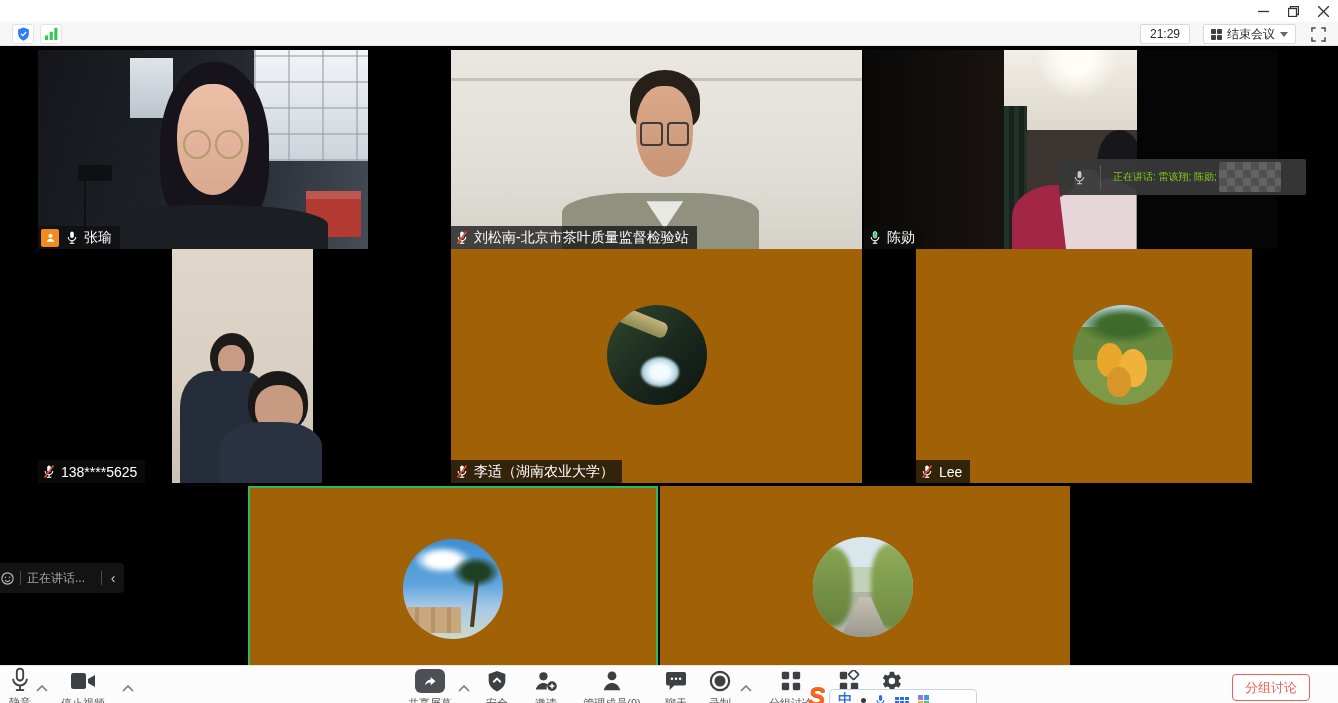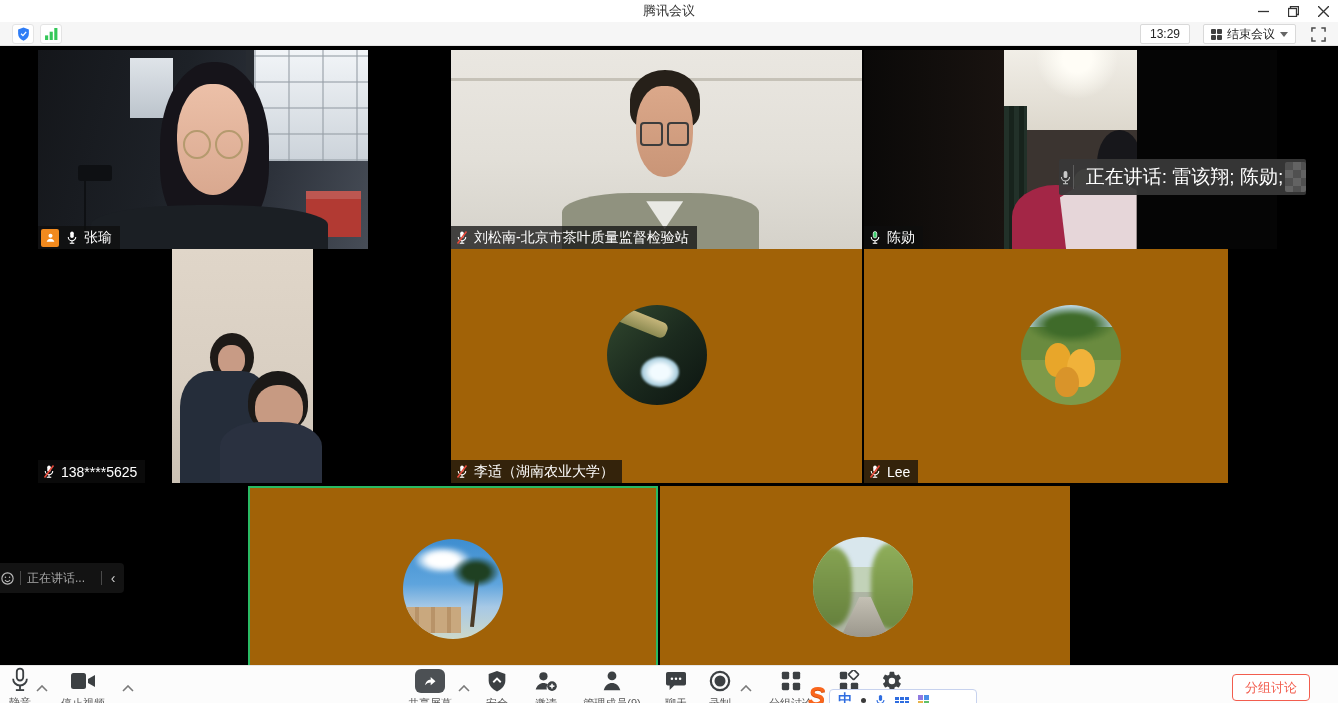--- a/index.html
+++ b/index.html
@@ -46,21 +46,21 @@
     color:#fff; font-size:14px; white-space:nowrap; z-index:3; }
   .hostbadge { width:18px; height:18px; border-radius:2px; background:#f28a1e;
     display:flex; align-items:center; justify-content:center; }
   .micwrap { width:15px; height:16px; display:flex; align-items:center; justify-content:center; }
 
   
   .toast { position:absolute; top:159px; left:1059px; width:247px; height:36px;
     background:rgba(56,56,56,.95); border-radius:2px; display:flex; align-items:center; z-index:6; }
   .toast .micarea { width:42px; height:24px; border-right:1px solid #5c5c5c;
     display:flex; align-items:center; justify-content:center; }
-  .toast .ttext { padding-left:12px; font-size:19px; color:#ffffff; white-space:nowrap; }
+  .toast .ttext { padding-left:12px; font-size:10px; color:#84cc16; white-space:nowrap; }
   .toast .blob { width:62px; height:30px; margin-left:2px; border-radius:2px; opacity:.8;
     background:repeating-conic-gradient(#6f6f6f 0% 25%, #575757 0% 50%) 0 0/16px 16px; filter:blur(.6px); }
 
   
   .chatbar { position:absolute; top:563px; left:-6px; width:130px; height:30px;
     background:rgba(22,22,22,.85); border-radius:4px; display:flex; align-items:center; z-index:6; color:#bdbdbd; }
   .chatbar .emoji { width:26px; display:flex; justify-content:center; }
   .chatbar .vdiv { width:1px; height:14px; background:#4a4a4a; }
   .chatbar .ph { flex:1; font-size:12px; color:#a8a8a8; padding:0 6px; white-space:nowrap; overflow:hidden; }
   .chatbar .collapse { width:22px; text-align:center; font-size:14px; color:#cfcfcf; }
@@ -192,21 +192,20 @@
     background:linear-gradient(#8fae5a,#6e8a42); border-radius:40%; filter:blur(2px); }
   .av-willow .road { position:absolute; left:28%; bottom:0; width:48%; height:40%;
     background:linear-gradient(#c4c0b4,#9b978c); clip-path:polygon(38% 0,62% 0,100% 100%,0 100%); }
 </style>
 </head>
 <body>
 
 <div id="app">
 
   <div class="titlebar">
-    <div class="title">腾讯会议</div>
     <div class="wincontrols">
       <div class="wbtn">
         <svg width="11" height="11" viewBox="0 0 11 11">
             <line x1="0" y1="5.5" x2="11" y2="5.5"></line>
           </svg>
       </div>
       <div class="wbtn">
         <svg width="11" height="11" viewBox="0 0 11 11">
             <rect x="0.5" y="2.5" width="8" height="8"></rect>
             <polyline points="2.5,2.5 2.5,0.5 10.5,0.5 10.5,8.5 8.5,8.5"></polyline>
@@ -228,21 +227,21 @@
         <polyline points="7.5,12.5 11,16 17,9" fill="none" stroke="#fff" stroke-width="2.4"></polyline>
       </svg>
     </div>
     <div class="sq-icon" style="left:40px;">
       <svg width="13" height="12" viewBox="0 0 14 13">
         <rect x="0" y="8" width="3.4" height="5" fill="#34c759"></rect>
         <rect x="5" y="4" width="3.4" height="9" fill="#34c759"></rect>
         <rect x="10" y="0" width="3.4" height="13" fill="#34c759"></rect>
       </svg>
     </div>
-    <div class="timebox">13:29</div>
+    <div class="timebox">21:29</div>
     <div class="viewbtn">
       <span class="gridglyph">
           <i></i>
           <i></i>
           <i></i>
           <i></i>
         </span>
       <span>结束会议</span>
       <span class="caret"></span>
     </div>
@@ -381,21 +380,21 @@
           <path d="M4.5 13a7.5 7.5 0 0 0 15 0"></path>
             <line x1="12" y1="21" x2="12" y2="25"></line>
             <line x1="7.5" y1="25.5" x2="16.5" y2="25.5"></line>
           <line x1="3" y1="26" x2="21" y2="2" stroke="#e84b3c" stroke-width="3"></line>
         </svg>
       </span>
       <span>李适（湖南农业大学）</span>
     </div>
   </div>
 
-  <div class="tile gray" style="left:864px;top:249px;width:364px;height:234px;padding-left:32px;">
+  <div class="tile gray" style="left:916px;top:249px;width:336px;height:234px;padding-left:32px;">
     <div class="avatar av-center2 av-papaya" style="left:157px;">
       <div class="leaf"></div>
         <div class="f1"></div>
         <div class="f2"></div>
         <div class="f3"></div>
     </div>
     <div class="nameplate">
       <span class="micwrap">
         <svg width="12" height="15" viewBox="0 0 24 28" fill="none" stroke="#fff" stroke-width="2.2">
           <rect x="8.5" y="2" width="7" height="13" rx="3.5" fill="#fff" stroke="none"></rect>

